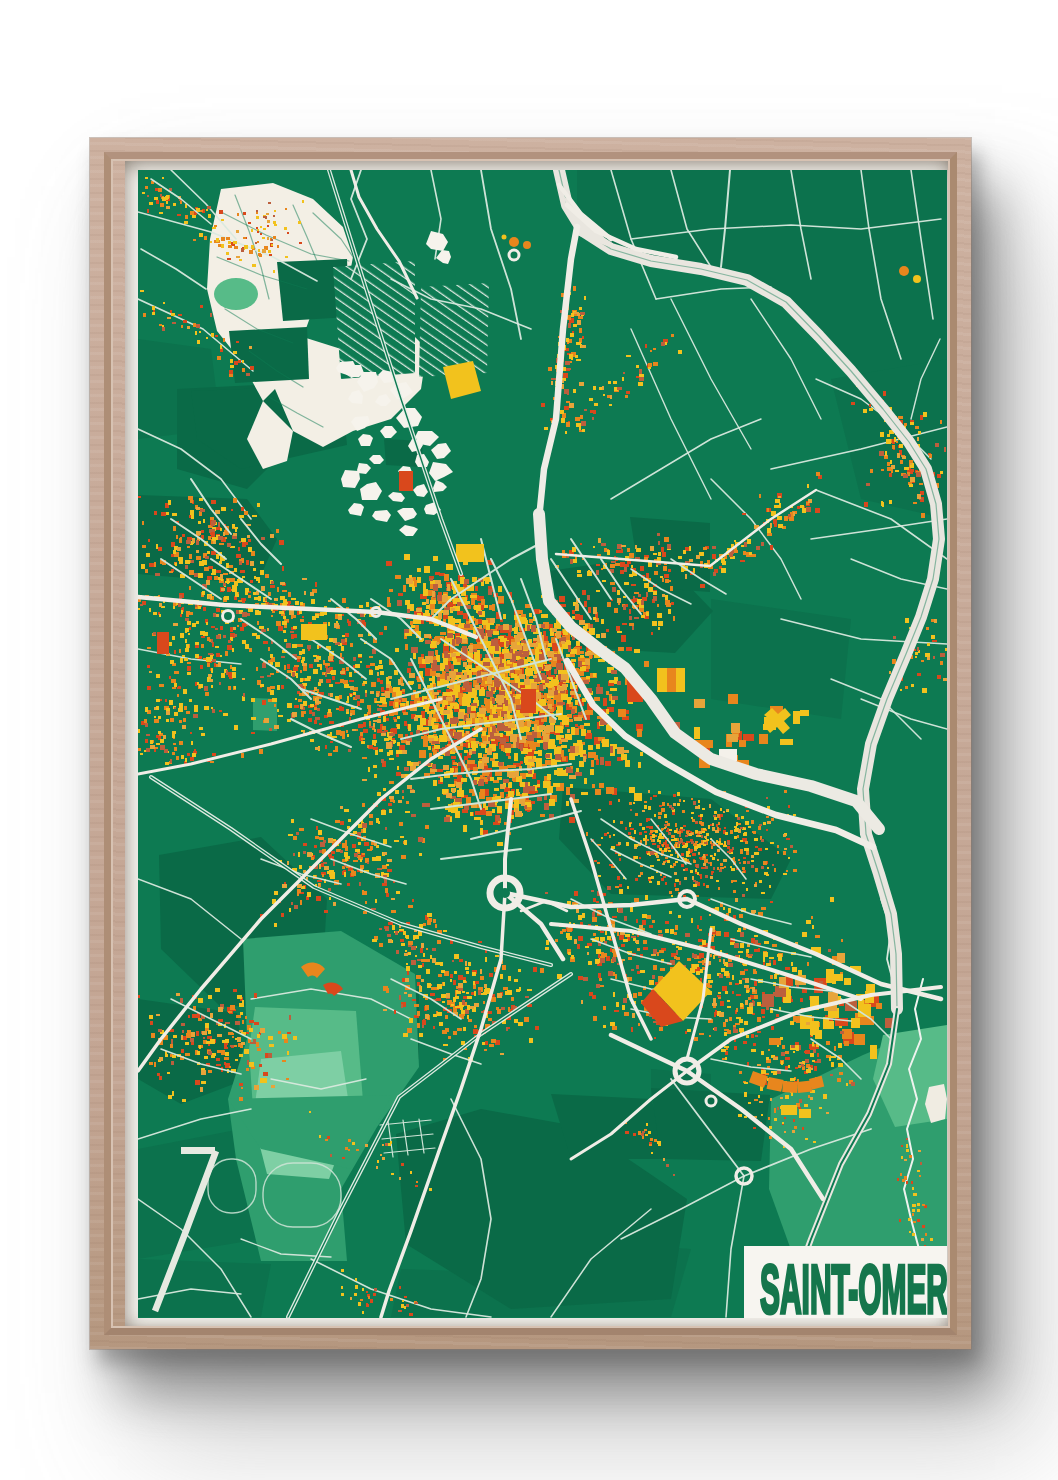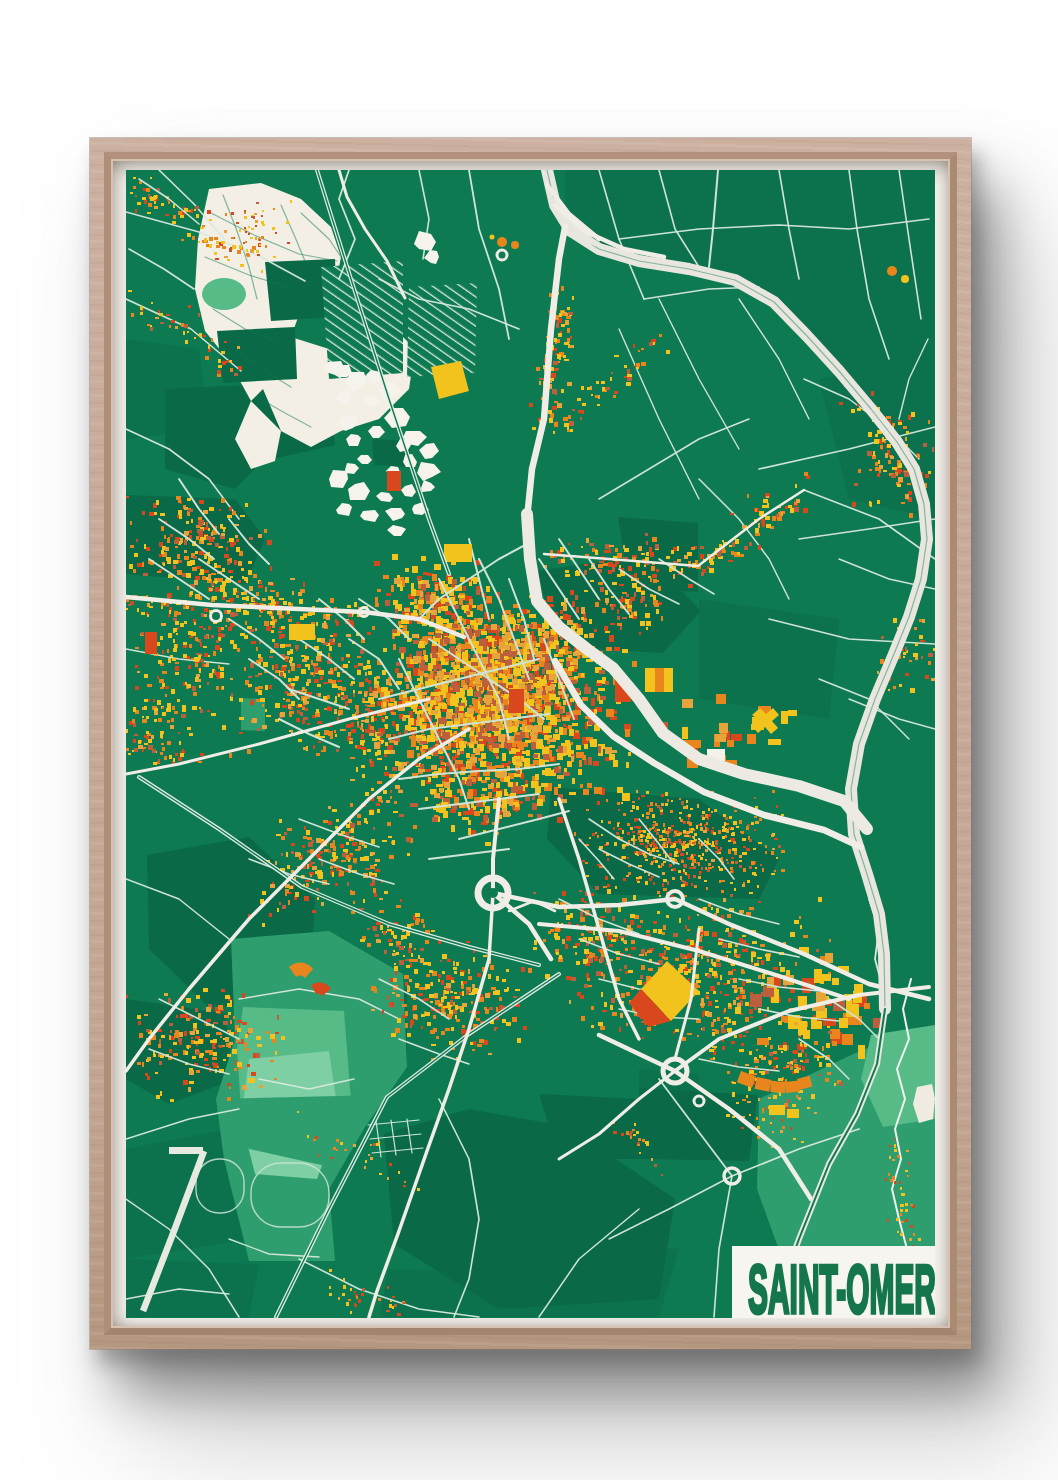--- a/index.html
+++ b/index.html
@@ -1,19 +1,19 @@
 <!DOCTYPE html>
 <html><head><meta charset="utf-8"><title>Saint-Omer poster</title>
 <style>
 html,body{margin:0;padding:0;width:1058px;height:1480px;background:#ffffff;overflow:hidden;font-family:"Liberation Sans",sans-serif;}
 #frame{position:absolute;left:90px;top:138px;width:881px;height:1211px;background:linear-gradient(180deg,#cdb1a0,#c8ab9a 30%,#c3a593 78%,#b5977f);box-shadow:0 0 0 1px rgba(145,122,106,.45),8px 14px 18px rgba(80,80,80,.42),26px 46px 52px -2px rgba(88,88,88,.62),60px 90px 110px 10px rgba(150,150,150,.38);}
 #grain{position:absolute;inset:0;background:repeating-linear-gradient(1.5deg,rgba(255,255,255,.07) 0 3px,rgba(0,0,0,0) 3px 7px,rgba(96,60,40,.05) 7px 9px,rgba(0,0,0,0) 9px 14px);}
 #bevel{position:absolute;inset:14px;border:7px solid;border-color:#b2927e #aa8a70 #a3846e #ae8e76;}
 #lip{position:absolute;inset:0;border:2px solid #d7c2b2;}
-#paper{position:absolute;inset:23px;background:#f6f4ef;box-shadow:inset 0 16px 20px -12px rgba(70,55,40,.5),inset 16px 0 20px -14px rgba(70,55,40,.38),inset -14px 0 18px -14px rgba(70,55,40,.34),inset 0 -12px 16px -12px rgba(70,55,40,.34);}
+#paper{position:absolute;inset:23px;background:#f6f4ef;box-shadow:inset 0 16px 20px -12px rgba(70,55,40,.5),inset 16px 0 20px -14px rgba(70,55,40,.38),inset -14px 0 18px -14px rgba(70,55,40,.34),inset 0 -12px 16px -12px rgba(70,55,40,.34);margin-left:12px;}
 </style></head>
 <body>
 
 <div id="frame">
 
 <div id="grain"></div>
 
 <div id="bevel">
       <div id="lip"></div>
     </div>

